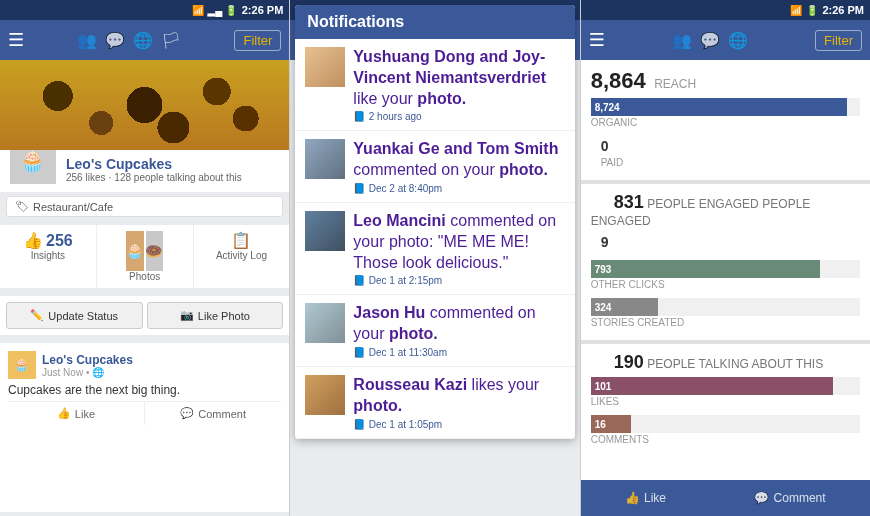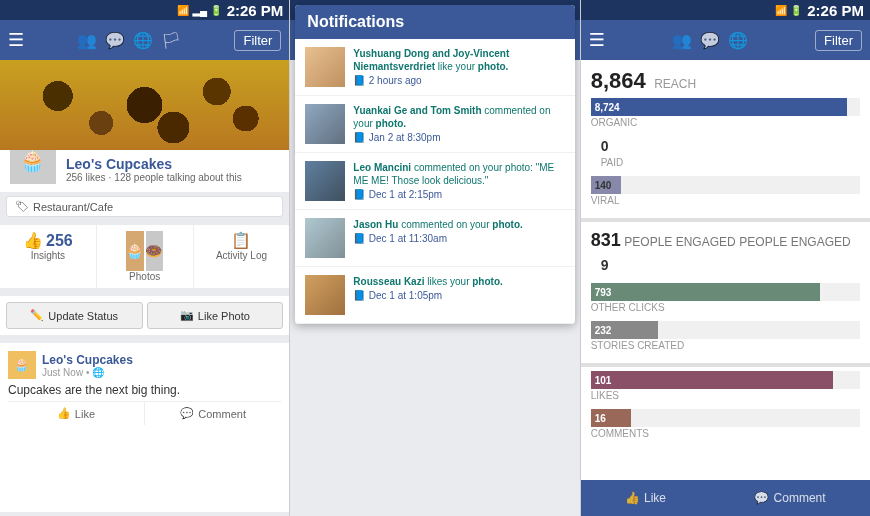--- a/index.html
+++ b/index.html
@@ -37,21 +37,21 @@
       height: 20px;
       display: flex;
       align-items: center;
       justify-content: flex-end;
       padding: 0 6px;
       color: white;
       font-size: 10px;
       gap: 4px;
     }
 
-    .status-bar .time { font-weight: bold; font-size: 15px; }
+    .status-bar .time { font-weight: bold; font-size: 11px; }
     .status-icons { display: flex; align-items: center; gap: 3px; }
 
     
     .nav-bar {
       background: #3b5998;
       height: 40px;
       display: flex;
       align-items: center;
       padding: 0 8px;
       gap: 10px;
@@ -69,21 +69,21 @@
       flex: 1;
       justify-content: center;
     }
 
     .nav-bar .nav-icon {
       color: rgba(255,255,255,0.7);
       font-size: 16px;
     }
 
     .nav-bar .filter-btn {
-      color: #ffffff;
+      color: #eab308;
       font-size: 13px;
       border: 1px solid rgba(255,255,255,0.5);
       padding: 2px 8px;
       border-radius: 3px;
     }
 
     
     .cover-photo {
       height: 90px;
       background: linear-gradient(to bottom, #8B6914, #d4a033);
@@ -315,21 +315,21 @@
       overflow: hidden;
     }
 
     .notif-avatar.av1 { background: linear-gradient(135deg, #e8c090, #c09060); }
     .notif-avatar.av2 { background: linear-gradient(135deg, #90a8c0, #607080); }
     .notif-avatar.av3 { background: linear-gradient(135deg, #6080a0, #405060); }
     .notif-avatar.av4 { background: linear-gradient(135deg, #b0c8d0, #809098); }
     .notif-avatar.av5 { background: linear-gradient(135deg, #d0a060, #a07040); }
 
     .notif-content { flex: 1; }
-    .notif-text { font-size: 10px; color: #0f766e; line-height: 1.3; }
+    .notif-text { font-size: 16px; color: #4c1d95; line-height: 1.3; }
     .notif-text strong { font-weight: bold; }
     .notif-time {
       font-size: 10px;
       color: #3b5998;
       display: flex;
       align-items: center;
       gap: 3px;
       margin-top: 2px;
     }
 
@@ -407,20 +407,21 @@
     .section-title {
       padding: 4px 10px;
       font-size: 13px;
       color: #555;
     }
 
     .section-title .big-num {
       font-size: 18px;
       font-weight: bold;
       color: #222;
+      margin-left: 23px;
     }
     .other-clicks-bar { background: #7a8a80; }
     .stories-bar { background: #8a9a88; }
 
     .likes-bar { background: #7a4a5a; }
     .comments-bar { background: #9a6a5a; }
 
     .bottom-bar {
       position: absolute;
       bottom: 0;
@@ -600,21 +601,21 @@
         <div class="notif-item">
           <div class="notif-avatar av2"></div>
           <div class="notif-content">
             <div class="notif-text">
               <strong>Yuankai Ge and Tom Smith</strong>
               <span> commented on your </span>
               <strong>photo.</strong>
             </div>
             <div class="notif-time">
               <span>📘</span>
-              <span>Jan 2 at 8:30pm</span>
+              <span>Dec 2 at 8:40pm</span>
             </div>
           </div>
         </div>
 
         <div class="notif-item">
           <div class="notif-avatar av3"></div>
           <div class="notif-content">
             <div class="notif-text">
               <strong>Leo Mancini</strong>
               <span>commented on your photo: "ME ME ME! Those look delicious."</span>
@@ -698,30 +699,20 @@
         <div class="metric-label-row">ORGANIC</div>
       </div>
 
       <div class="metric-section">
         <div class="metric-bar-row">
           <span class="standalone-num">0</span>
         </div>
         <div class="metric-label-row" style="padding-left:10px;">PAID</div>
       </div>
 
-      <div class="metric-section">
-        <div class="metric-bar-row">
-          <div class="bar-container">
-            <div class="bar-fill viral-bar" style="width:2%;background:#8888aa;min-width:30px;">
-              <span class="bar-value" style="color:#333;">140</span>
-            </div>
-          </div>
-        </div>
-        <div class="metric-label-row">VIRAL</div>
-      </div>
 
       <div class="section-divider"></div>
 
       <div class="section-title">
         <span class="big-num">831</span>
         <span style="font-size:12px;color:#777;">PEOPLE ENGAGED</span>
         <span style="font-size:12px;color:#777;">PEOPLE ENGAGED</span>
       </div>
 
       <div class="metric-section">
@@ -738,29 +729,33 @@
             </div>
           </div>
         </div>
         <div class="metric-label-row">OTHER CLICKS</div>
       </div>
 
       <div class="metric-section">
         <div class="metric-bar-row">
           <div class="bar-container">
             <div class="bar-fill stories-bar" style="width:25%;background:#888;min-width:40px;">
-              <span class="bar-value">232</span>
+              <span class="bar-value">324</span>
             </div>
           </div>
         </div>
         <div class="metric-label-row">STORIES CREATED</div>
       </div>
 
       <div class="section-divider"></div>
 
+      <div class="section-title">
+        <span class="big-num">190</span>
+        <span style="font-size:12px;color:#777;"> PEOPLE TALKING ABOUT THIS</span>
+      </div>
 
       <div class="metric-section">
         <div class="metric-bar-row">
           <div class="bar-container">
             <div class="bar-fill likes-bar" style="width:90%;background:#8a5068;">
               <span class="bar-value">101</span>
             </div>
           </div>
         </div>
         <div class="metric-label-row">LIKES</div>

